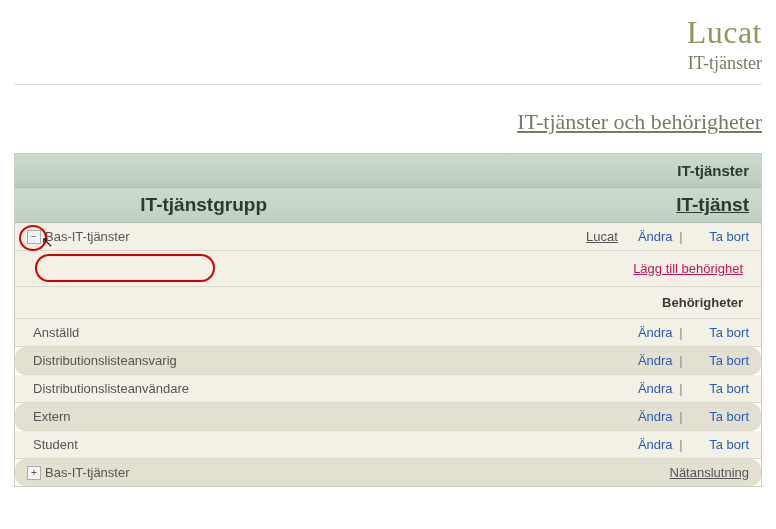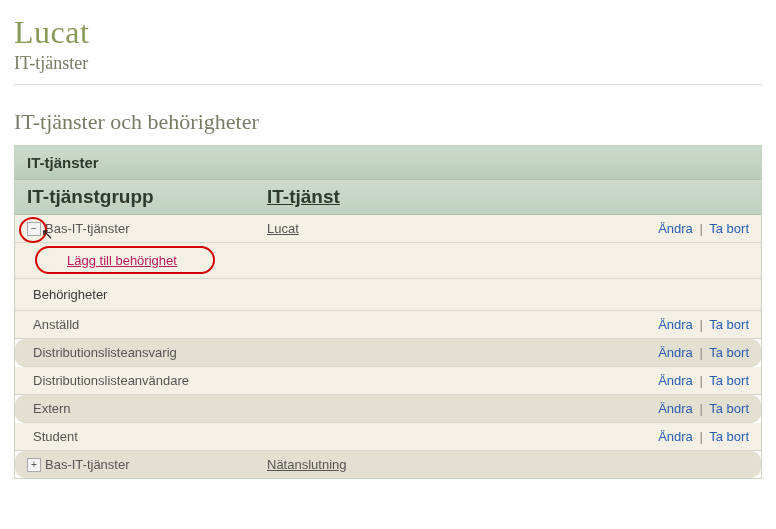--- a/index.html
+++ b/index.html
@@ -1,15 +1,15 @@
 <!DOCTYPE html>
 <html><head>
   <meta charset="utf-8">
   <style>
-    * { box-sizing: border-box; margin: 0; padding: 0; }
+    * { box-sizing: border-box; margin: 0; padding: 0; text-align: right; }
     body {
       font-family: Verdana, Geneva, sans-serif;
       font-size: 13px;
       color: #333;
       background: #fff;
       width: 776px;
     }
     .page { padding: 14px 14px 0 14px; }
     .app-title {
       font-size: 32px;
@@ -27,22 +27,23 @@
     }
     .hr-top {
       border: none;
       border-top: 1px solid #ddd;
       margin-bottom: 24px;
     }
     .section-heading {
       font-size: 22px;
       color: #7a7a66;
       font-weight: 400;
-      margin-bottom: 10px;
+      margin-bottom: 18px;
       font-family: Georgia, serif;
+      text-decoration: underline;
     }
     .panel {
       border: 1px solid #c8d0c0;
     }
     .panel-header {
       background: linear-gradient(#cddbce, #b9ccbb);
       border-bottom: 1px solid #b0bfa8;
       padding: 8px 12px;
       font-weight: bold;
       font-size: 15px;
@@ -72,20 +73,21 @@
     .row.alt { background: #e3e0d1; border-radius: 10px; }
     .row .col-left { display:flex; align-items:center; gap:4px; }
     .actions {
       margin-left: auto;
       color: #888;
       white-space: nowrap;
     }
     .actions a {
       color: #2a5db0;
       text-decoration: none;
+      margin-left: 20px;
     }
     .actions .sep { color: #888; margin: 0 3px; }
 
     .row-expanded-controls {
       padding: 10px 18px 10px 18px;
       background: #f3f0e5;
       border-bottom: 1px solid #d9d9cc;
       position: relative;
     }
     .add-link {
@@ -106,21 +108,21 @@
       border-radius: 50%;
     }
     .red-circle.two {
       left: 20px; top: 3px; width: 180px; height: 28px;
       border-radius: 14px;
     }
 
     .sub-header-row {
       background: #f3f0e5;
       padding: 8px 18px;
-      font-weight: normal;
+      font-weight: bold;
       color: #3a3a3a;
       border-bottom: 1px solid #d9d9cc;
     }
 
     .expand-icon {
       display: inline-flex;
       align-items: center;
       justify-content: center;
       width: 14px; height: 14px;
       border: 1px solid #aaa;

